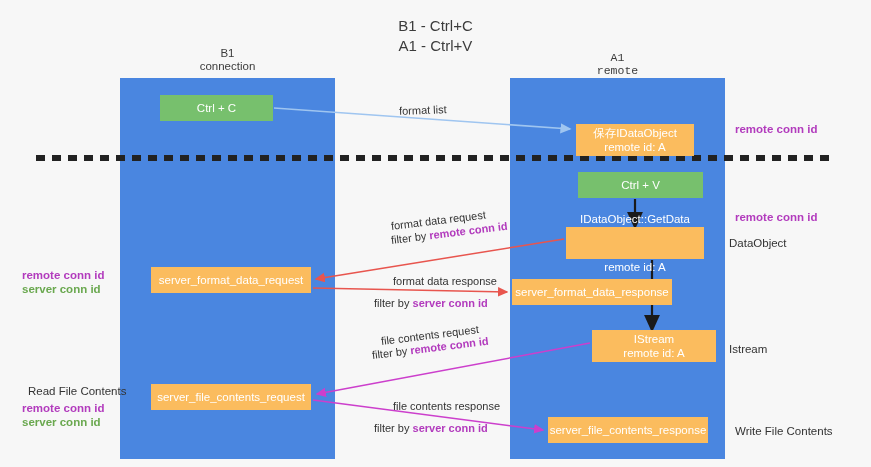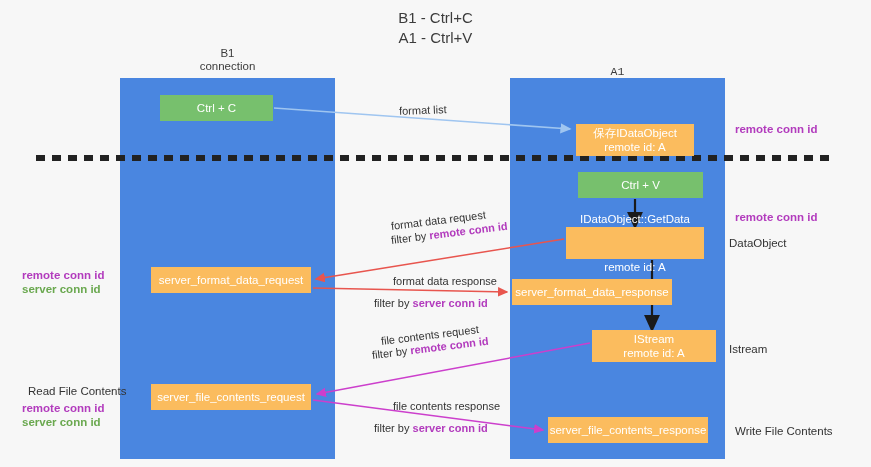--- a/index.html
+++ b/index.html
@@ -8,30 +8,30 @@
     background:#f7f7f7;
     font-family:"Liberation Sans","DejaVu Sans",sans-serif;
     overflow:hidden;
     position:relative;
     color:#333;
   }
   #stage{position:absolute;left:0;top:0;width:871px;height:467px;}
 
   
   .title{
-    position:absolute;left:0;top:8px;width:871px;
+    position:absolute;left:0;top:16px;width:871px;
     text-align:center;font-size:15px;line-height:20px;color:#3c3c3c;
   }
 
   
   .col-head{
     position:absolute;text-align:center;font-size:11.5px;line-height:13px;color:#3c3c3c;
   }
   #head-b1{left:120px;top:47px;width:215px;}
-  #head-a1{left:510px;top:65px;width:215px;font-family:Liberation Mono, monospace;}
+  #head-a1{left:510px;top:51px;width:215px;font-family:Liberation Mono, monospace;}
 
   
   .lane{position:absolute;background:#4a86e0;}
   #lane-b1{left:120px;top:78px;width:215px;height:381px;}
   #lane-a1{left:510px;top:78px;width:215px;height:381px;}
 
   
   #divider{
     position:absolute;left:36px;top:155px;width:800px;height:6px;
     background:repeating-linear-gradient(to right,#222 0px,#222 9px,transparent 9px,transparent 16px);
@@ -102,20 +102,21 @@
     <div>B1 - Ctrl+C</div>
     <div>A1 - Ctrl+V</div>
   </div>
 
   <div class="col-head" id="head-b1">
     <div>B1</div>
     <div>connection</div>
   </div>
   <div class="col-head" id="head-a1">
     <div>A1</div>
+    <div>remote</div>
   </div>
 
   <div class="lane" id="lane-b1"></div>
   <div class="lane" id="lane-a1"></div>
 
   <div id="divider"></div>
 
   <svg id="wires" viewBox="0 0 871 467">
     <defs>
       <marker id="ah-blue" markerWidth="7" markerHeight="7" refX="6" refY="3.2" orient="auto">

